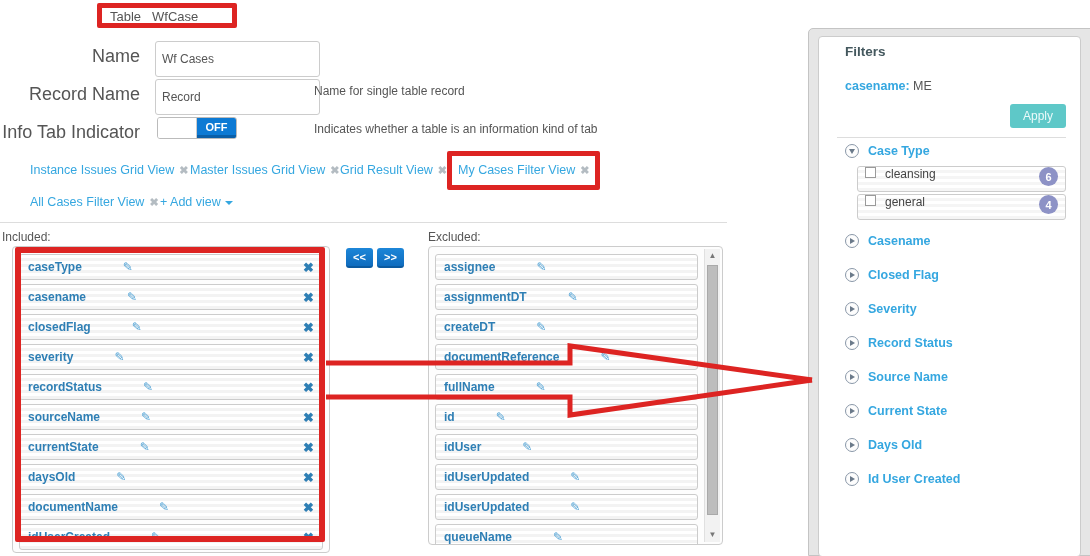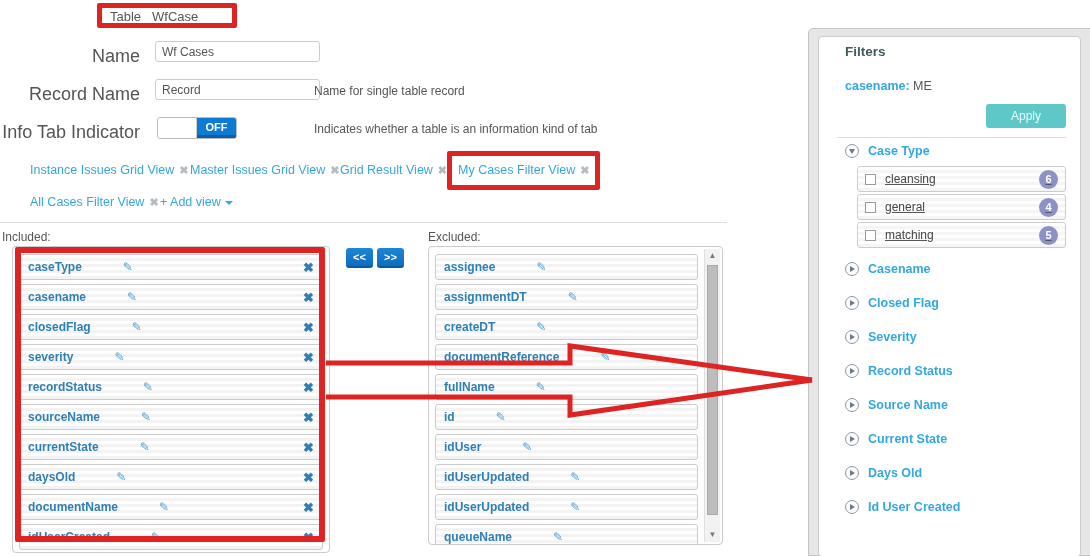--- a/index.html
+++ b/index.html
@@ -8,21 +8,21 @@
     position:relative; overflow:hidden; background:#fff;
     font-family:"Liberation Sans", sans-serif; font-size:12px; color:#555;
   }
 
   
   .frm-label { position:absolute; left:0; width:140px; text-align:right; color:#555; font-size:18px; }
   .tbl-label { position:absolute; left:110px; top:9px; color:#555; font-size:13px; }
   .tbl-value { position:absolute; left:152px; top:9px; color:#555; font-size:13px; }
   .txt-input {
     position:absolute; left:155px; width:165px; height:21px;
-    border:1px solid #ccc; border-radius:3px; padding:2px 6px;
+    border:1px solid #ccc; border-radius:3px; padding:17px 6px;
     font-family:"Liberation Sans", sans-serif; font-size:12px; color:#555; background:#fff;
   }
   .helper { position:absolute; left:314px; color:#555; font-size:12px; }
   .toggle {
     position:absolute; left:157px; top:117px; width:80px; height:22px;
     border:1px solid #bbb; border-radius:3px; overflow:hidden; display:flex; cursor:pointer;
     background:#fff; box-shadow:inset 0 1px 2px rgba(0,0,0,.08);
   }
   .toggle .knob { width:40px; background:#fff; border-right:1px solid #ccc; }
   .toggle .state {
@@ -74,40 +74,39 @@
     position:absolute; left:9px; top:7px; width:263px; height:521px;
     background:#fff; border:1px solid #ccc; border-radius:4px;
     padding:7px 14px 0 26px; overflow:hidden;
   }
   .filters-title { color:#44585e; font-weight:bold; font-size:13.5px; }
   .active-filter { margin-top:20px; font-size:12.5px; }
   .active-filter .fname { color:#35a7e0; font-weight:bold; }
   .active-filter .fval { color:#555; }
   .apply-row { margin-top:11px; text-align:right; }
   .apply-btn {
-    background:#5ec8c8; border:0; border-radius:3px; padding:5px 25px;
+    background:#5ec8c8; border:0; border-radius:3px; padding:5px 13px;
     color:#eafafa; font-size:12px; cursor:pointer; font-family:"Liberation Sans",sans-serif;
   }
   .fdivider { margin-top:9px; height:1px; background:#ddd; margin-left:-8px; }
   .fsection { display:flex; align-items:center; margin-top:20px; cursor:pointer; }
   .fsection.first { margin-top:6px; }
   .circ {
     width:14px; height:14px; border:1px solid #8a98a8; border-radius:50%;
     display:flex; align-items:center; justify-content:center; margin-right:9px; flex:0 0 14px;
     background:#fdfdfd;
   }
   .tri-right { width:0; height:0; border-top:3.5px solid transparent; border-bottom:3.5px solid transparent; border-left:5px solid #6b7a8a; margin-left:1px; }
   .tri-down  { width:0; height:0; border-left:3.5px solid transparent; border-right:3.5px solid transparent; border-top:5px solid #6b7a8a; margin-top:1px; }
   .fsection .flabel { color:#35a7e0; font-weight:bold; font-size:12.5px; }
   .fopts { margin:8px 0 0 12px; }
   .fopt {
     height:26px; margin-bottom:2px; border:1px solid #ccc; border-radius:3px;
-    display:flex; align-items:center; padding:0 7px;
+    display:flex; padding:0 7px;
     background:repeating-linear-gradient(180deg,#ffffff 0 3px,#f5f5f5 3px 6px);
-    text-decoration:underline;
   }
   .chk { width:11px; height:11px; border:1px solid #9a9a9a; background:#fff; margin-right:9px; cursor:pointer; }
   .opt-label { color:#444; font-size:12px; }
   .badge {
     margin-left:auto; width:19px; height:19px; border-radius:50%; background:#8d92c6;
     color:#fff; font-size:11px; font-weight:bold; display:flex; align-items:center; justify-content:center;
   }
 
   
   .anno { position:absolute; border:5px solid #dd2422; border-radius:2px; pointer-events:none; z-index:60; }
@@ -273,25 +272,20 @@
     <div class="fopts">
       <div class="fopt">
         <span class="chk"></span>
         <span class="opt-label">cleansing</span>
         <span class="badge">6</span>
       </div>
       <div class="fopt">
         <span class="chk"></span>
         <span class="opt-label">general</span>
         <span class="badge">4</span>
-      </div>
-      <div class="fopt">
-        <span class="chk"></span>
-        <span class="opt-label">matching</span>
-        <span class="badge">5</span>
       </div>
     </div>
 
     <div class="fsection" style="margin-top:14px;">
         <span class="circ">
           <span class="tri-right"></span>
         </span>
         <span class="flabel">Casename</span>
       </div>
     <div class="fsection">

